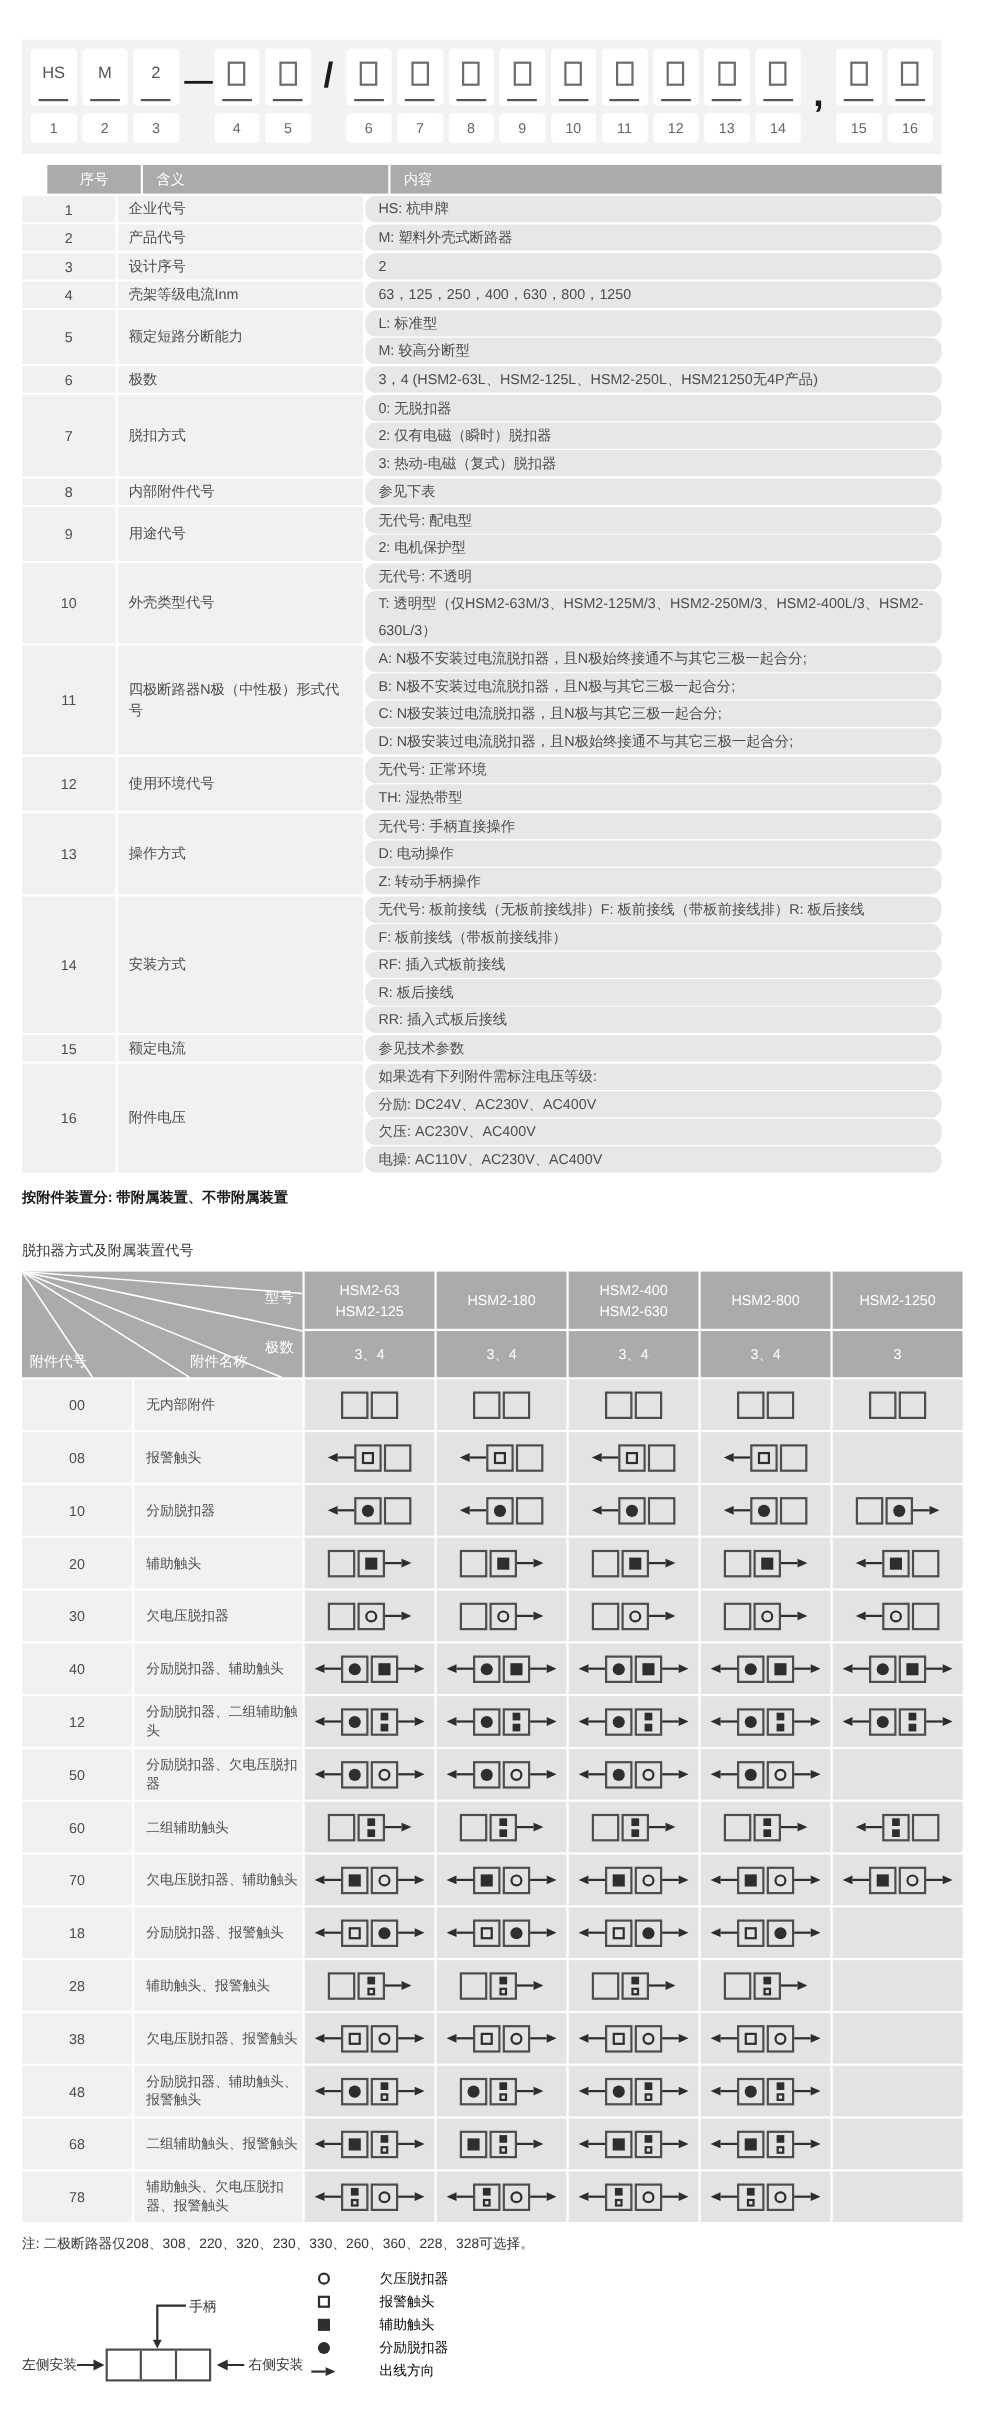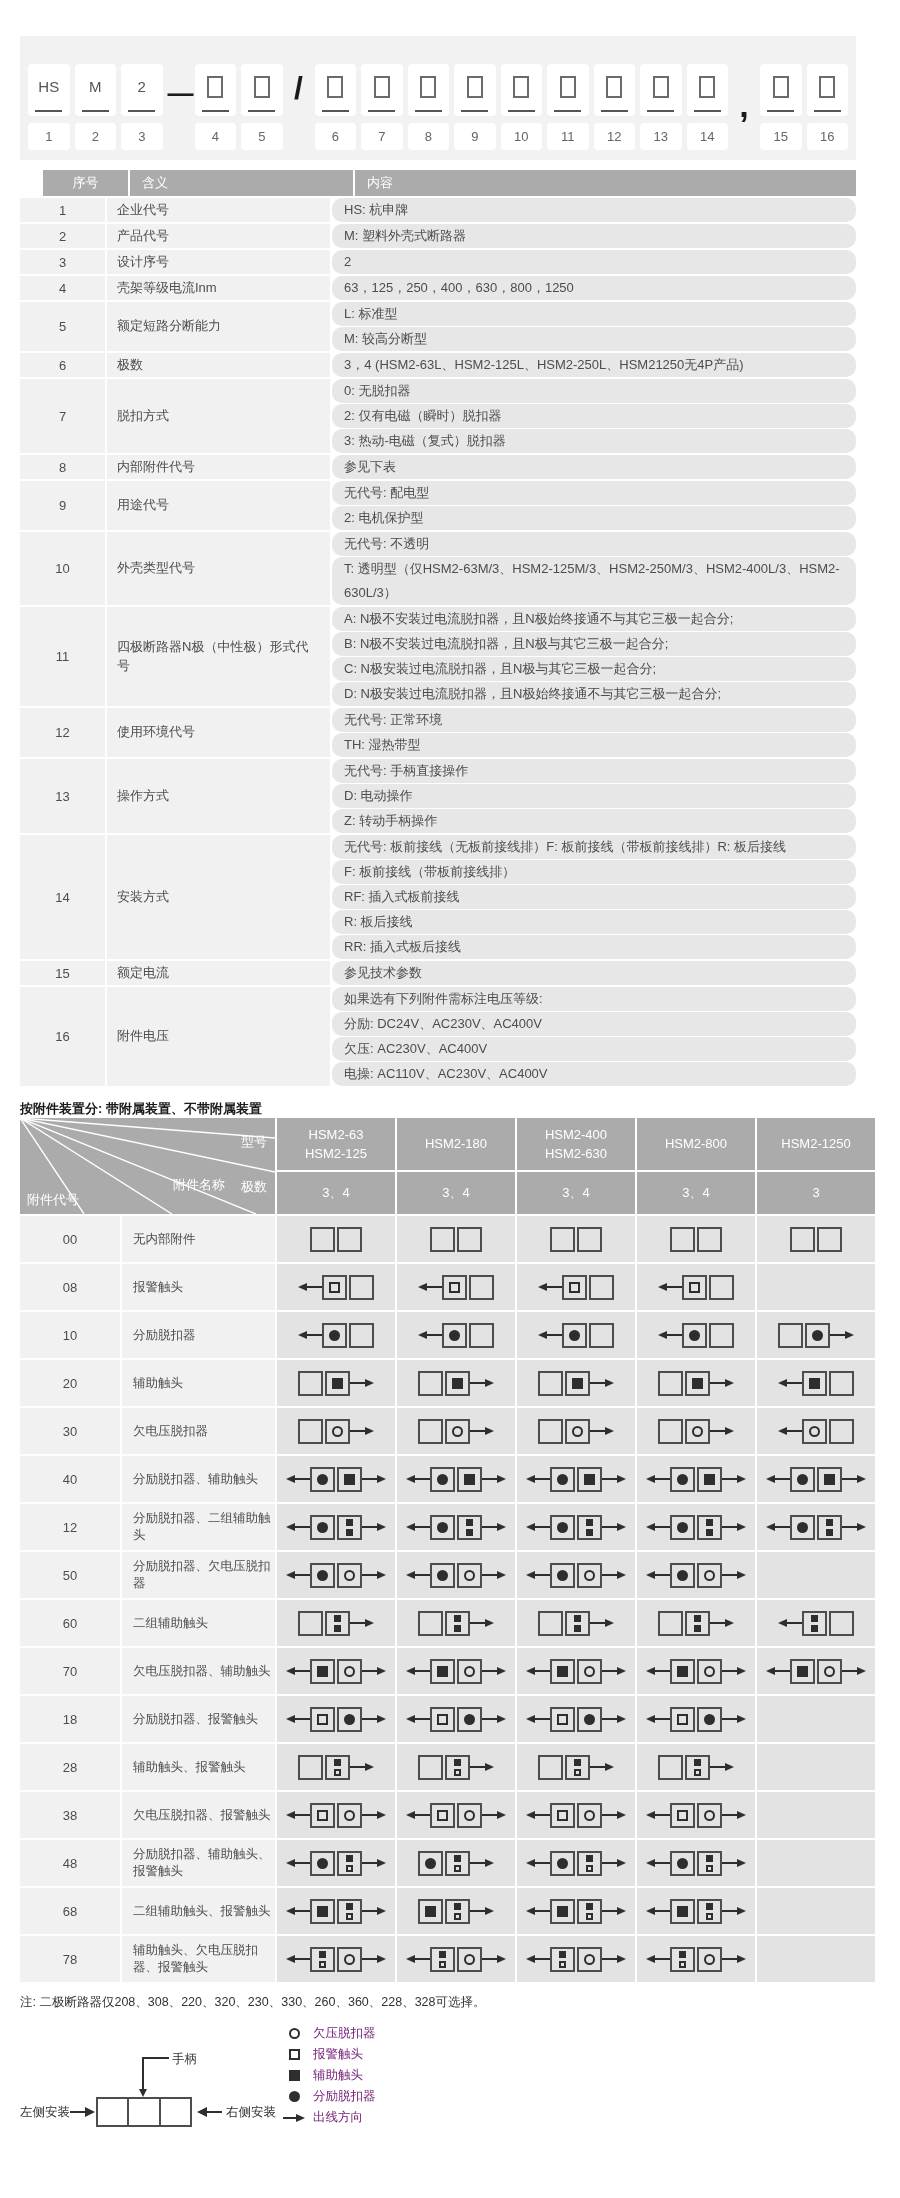--- a/index.html
+++ b/index.html
@@ -2,21 +2,21 @@
 <html><head>
 <meta charset="utf-8">
 <style>
   * { box-sizing: border-box; margin: 0; padding: 0; }
   body { background: #fff; font-family: "Liberation Sans", "DejaVu Sans", sans-serif; color: #4d4d4d; }
   .page { width: 900px; height: 2198px; background: #fff; overflow: hidden; position: relative; }
   .inner { padding: 36px 24px 0 20px; width: 880px; }
 
   
   .codebar { background: #f2f2f2; padding: 8px 8px 10px 8px; }
-  .code-row { display: flex; gap: 5px; align-items: stretch; margin-top: 20px; }
+  .code-row { display: flex; gap: 5px; align-items: stretch; }
   .code-col { flex: 1; display: flex; flex-direction: column; gap: 7px; min-width: 0; }
   .tile { background: #fff; border-radius: 4px; height: 52px; display: flex; flex-direction: column;
           align-items: center; justify-content: center; position: relative; }
   .tile-text { font-size: 15px; color: #555; margin-bottom: 8px; }
   .box-glyph { width: 16px; height: 22px; border: 2px solid #6b6b6b; margin-bottom: 7px; }
   .underline { position: absolute; bottom: 4px; left: 18%; width: 64%; border-bottom: 2px solid #555; }
   .numtile { background: #fff; border-radius: 4px; height: 27px; display: flex; align-items: center;
              justify-content: center; font-size: 13px; color: #666; }
   .code-sep { position: relative; flex: 0 0 22px; }
   .sep-glyph { position: absolute; left: 0; right: 0; text-align: center; color: #1a1a1a; }
@@ -44,21 +44,21 @@
 
   
   .t2 { font-size: 13px; }
   .t2-head { display: flex; }
   .t2-corner { flex: 0 0 255px; background: #ababab; color: #fff; position: relative; height: 96px; }
   .t2-corner svg { position: absolute; inset: 0; width: 100%; height: 100%; }
   .t2-corner .lbl { position: absolute; font-size: 13px; }
   .lbl-model { top: 15px; right: 8px; }
   .lbl-poles { top: 60px; right: 8px; }
   .lbl-code { bottom: 5px; left: 7px; }
-  .lbl-name { bottom: 20px; left: 106px; padding-left: 47px; }
+  .lbl-name { bottom: 5px; left: 106px; padding-left: 47px; }
   .t2-headcols { flex: 1; display: flex; flex-direction: column; }
   .t2-models, .t2-poles { display: flex; }
   .t2-mcell { flex: 0 0 118px; margin-left: 2px; background: #ababab; color: #fff; display: flex;
               align-items: center; justify-content: center; text-align: center; white-space: pre-line;
               line-height: 1.5; }
   .t2-models .t2-mcell { height: 52px; }
   .t2-poles .t2-mcell { height: 42px; margin-top: 2px; }
   .t2-row { display: flex; margin-top: 2px; }
   .t2-code { flex: 0 0 100px; background: #f1f1f1; display: flex; align-items: center; justify-content: center; }
   .t2-name { flex: 0 0 153px; margin-left: 2px; background: #f1f1f1; display: flex; align-items: center;
@@ -81,21 +81,21 @@
   .sym-aux { width: 11px; height: 11px; background: #2e2e2e; display: block; }
   .sym-uv { width: 11px; height: 11px; border: 2px solid #2e2e2e; border-radius: 50%; display: block; }
   .sym-aux2, .sym-auxalarm { display: flex; flex-direction: column; gap: 3px; }
   .sq-f { display: block; width: 7px; height: 7px; background: #2e2e2e; font-style: normal; }
   .sq-o { display: block; width: 7px; height: 7px; border: 2px solid #2e2e2e; font-style: normal; }
 
   
   .note { margin-top: 12px; font-size: 12.5px; color: #333; }
   .bottom { position: relative; height: 170px; margin-top: 10px; }
   .legend { position: absolute; left: 263px; top: 2px; }
-  .legend-item { display: flex; align-items: center; height: 21px; font-size: 12.5px; color: #701a75; }
+  .legend-item { display: flex; align-items: center; height: 21px; font-size: 12.5px; color: #000000; gap: 32px; }
   .legend-sym { width: 22px; display: flex; justify-content: center; margin-right: 8px; }
   .legend .shaft { width: 13px; }
 
   .inst { position: absolute; left: 0; top: 22px; width: 262px; height: 120px; }
   .inst-box { position: absolute; left: 76px; top: 54px; width: 96px; height: 30px; border: 2px solid #4d4d4d;
               display: flex; background: #fff; }
   .inst-cell { flex: 1; border-right: 2px solid #4d4d4d; }
   .inst-cell:last-child { border-right: none; }
   .inst-lbl { position: absolute; font-size: 12.5px; color: #333; }
   .lbl-handle { left: 152px; top: 8px; }
@@ -370,20 +370,21 @@
               <div class="t1-line">分励: DC24V、AC230V、AC400V</div>
               <div class="t1-line">欠压: AC230V、AC400V</div>
               <div class="t1-line">电操: AC110V、AC230V、AC400V</div>
             </div>
           </div>
         </div>
     </div>
 
     <div class="h-bold">按附件装置分: 带附属装置、不带附属装置</div>
 
+    <div class="h-title">脱扣器方式及附属装置代号</div>
 
     <div class="t2">
       <div class="t2-head">
         <div class="t2-corner">
           <svg viewBox="0 0 255 96" preserveAspectRatio="none">
             <line x1="0" y1="0" x2="255" y2="20" stroke="#ffffff" stroke-width="1.4"></line>
             <line x1="0" y1="0" x2="255" y2="54" stroke="#ffffff" stroke-width="1.4"></line>
             <line x1="0" y1="0" x2="236" y2="96" stroke="#ffffff" stroke-width="1.4"></line>
             <line x1="0" y1="0" x2="152" y2="96" stroke="#ffffff" stroke-width="1.4"></line>
             <line x1="0" y1="0" x2="64" y2="96" stroke="#ffffff" stroke-width="1.4"></line>

